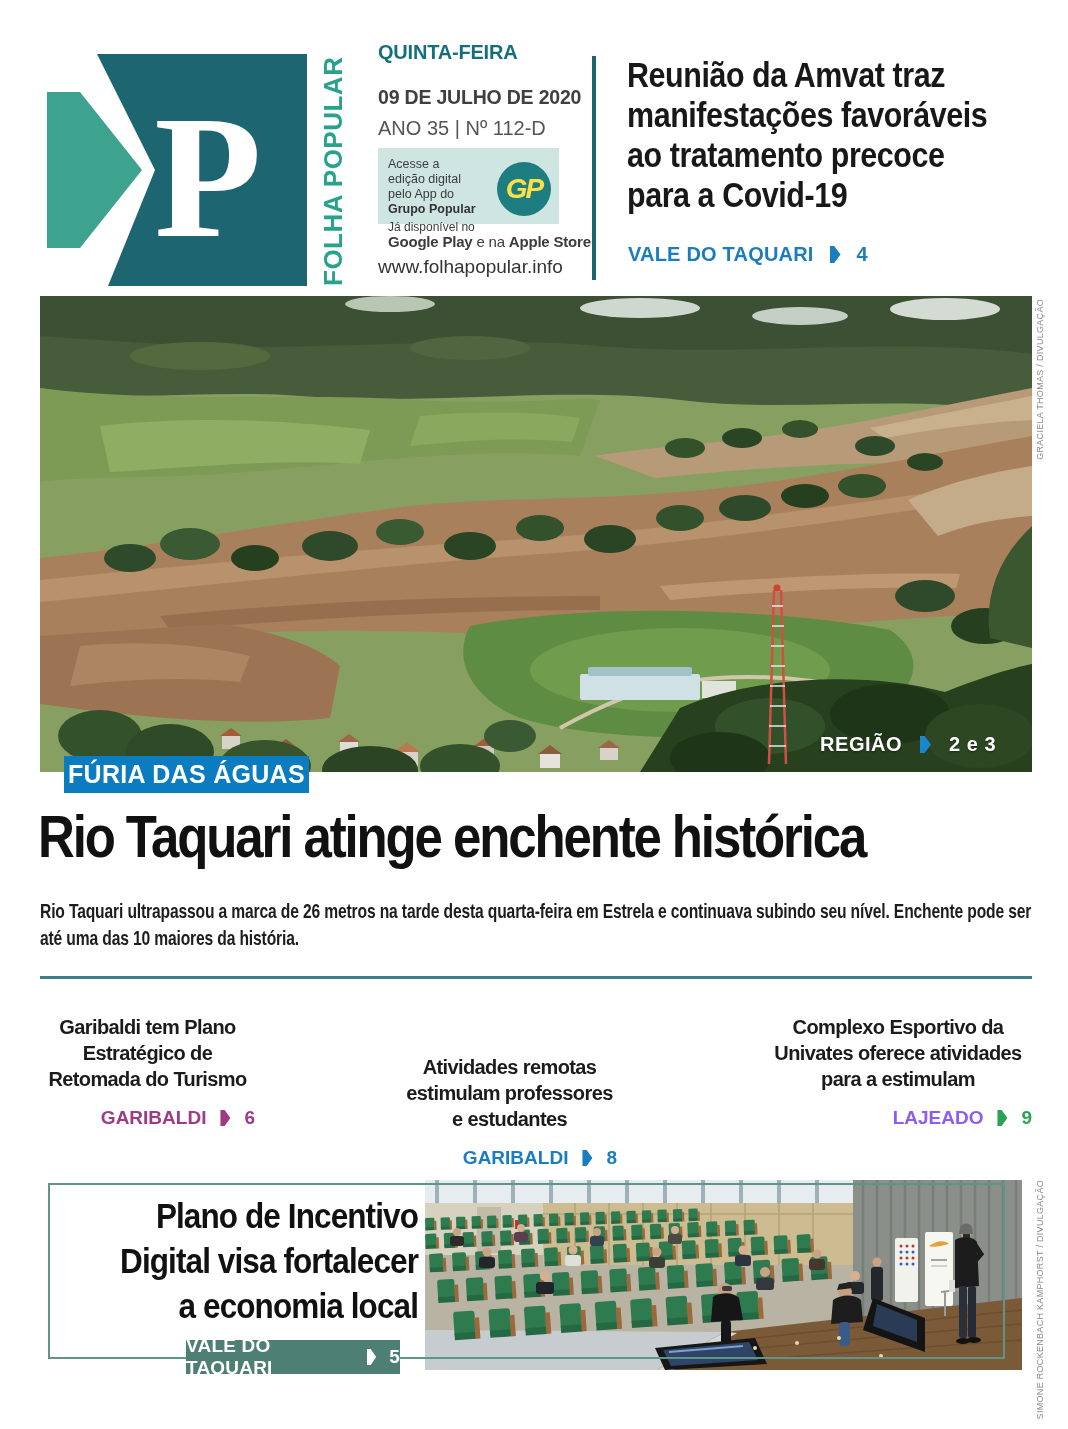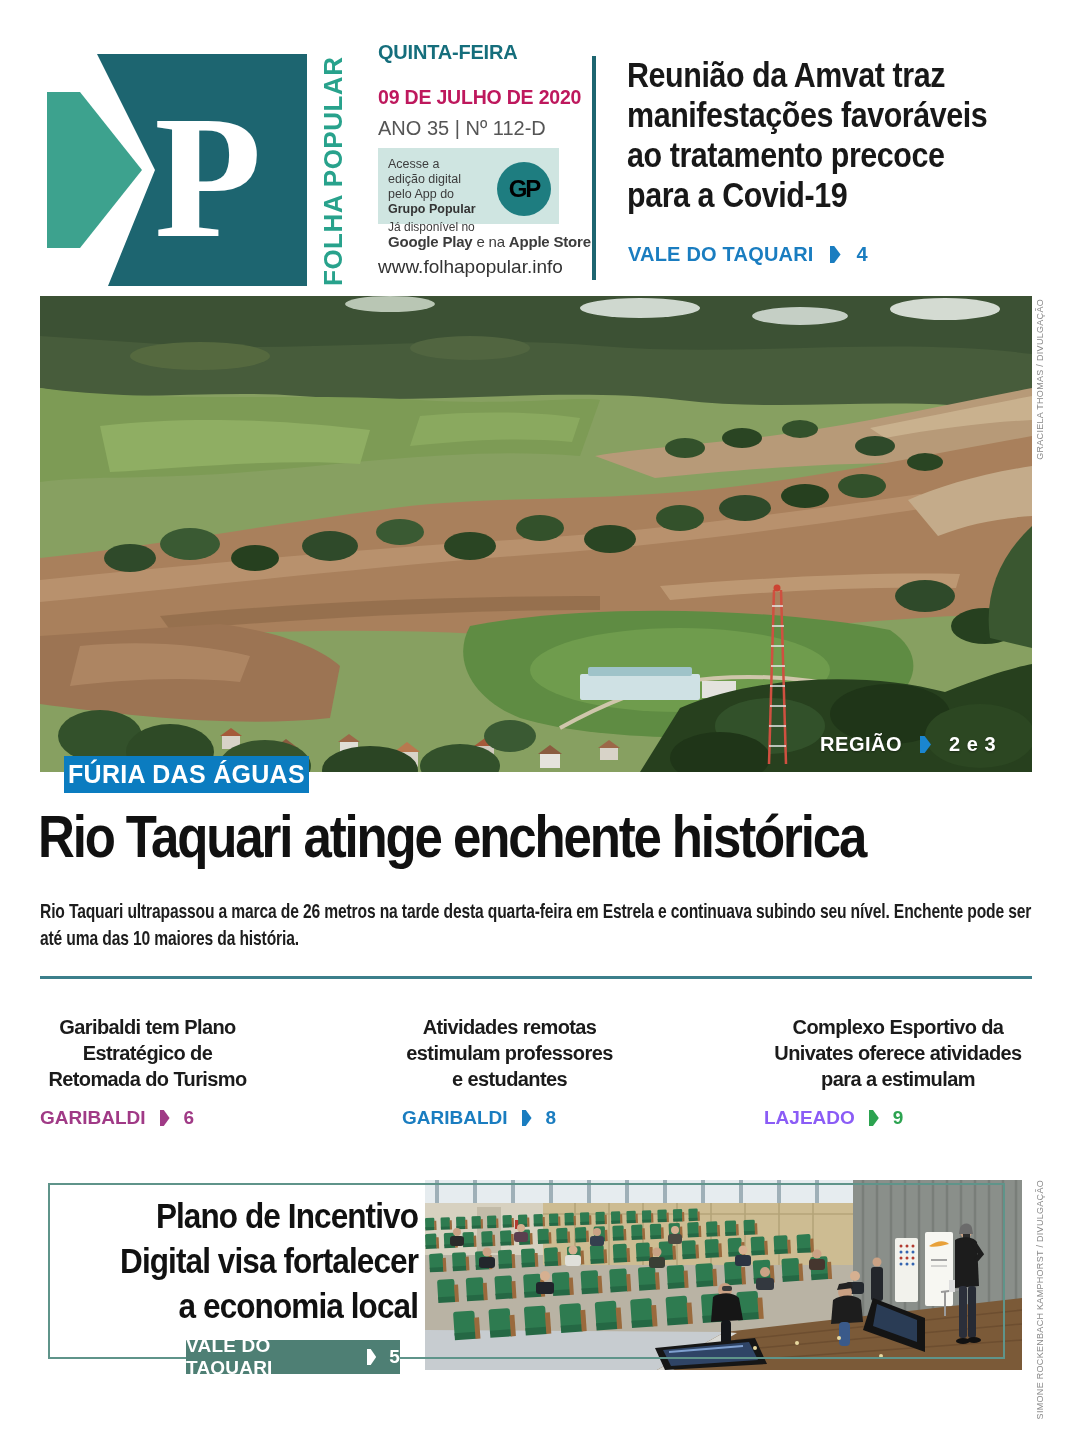--- a/index.html
+++ b/index.html
@@ -12,21 +12,21 @@
   .weekday{left:378px;top:41px;font-size:20px;font-weight:700;letter-spacing:-0.2px;}
   .edition-date{left:378px;top:86px;font-size:19.5px;font-weight:700;letter-spacing:-0.2px;}
   .edition-number{left:378px;top:117px;font-size:20px;color:#555;}
   .app-box{left:378px;top:148px;width:181px;height:76px;background:#cfe5e1;}
   .app-text{position:absolute;left:10px;top:9px;font-size:12.5px;line-height:15px;color:#3c3c3c;}
   .app-brand{font-weight:700;color:#333;}
   .app-avail{position:absolute;left:10px;top:72px;font-size:12px;color:#3c3c3c;white-space:nowrap;}
   .app-stores{position:absolute;left:10px;top:85px;font-size:15px;color:#3c3c3c;white-space:nowrap;letter-spacing:-0.2px;}
   .gp-circle{position:absolute;right:8px;top:14px;width:54px;height:54px;border-radius:50%;
              background:#1e7d80;display:flex;align-items:center;justify-content:center;}
-  .gp-text{color:#000000;font-weight:700;font-size:24px;letter-spacing:-2px;}
+  .gp-text{color:#fde047;font-weight:700;font-style:italic;font-size:28px;letter-spacing:-2px;}
   .website{left:378px;top:256px;font-size:19px;color:#333;}
   .v-divider{left:592px;top:56px;width:4px;height:224px;}
 
   .top-story{left:627px;top:55px;width:420px;transform:scaleX(0.87);transform-origin:left top;}
   .top-story div{font-size:35px;line-height:40px;font-weight:700;letter-spacing:-0.5px;color:#181818;white-space:nowrap;}
   .kicker{display:flex;align-items:center;font-size:20px;font-weight:700;letter-spacing:0.2px;}
   .top-kicker{left:628px;top:243px;}
   .arrow{display:inline-block;width:11px;height:17px;margin:0 16px;
          clip-path:polygon(0 0,42% 0,100% 50%,42% 100%,0 100%);}
 
@@ -45,22 +45,22 @@
 
   
   .main-headline{left:38px;top:802px;font-size:60px;font-weight:700;letter-spacing:-2.5px;color:#111;
                  white-space:nowrap;transform:scaleX(0.85);transform-origin:left top;}
   .main-deck{left:40px;top:897px;width:1300px;font-size:20.5px;font-weight:700;line-height:27px;
              letter-spacing:-0.2px;color:#1d1d1d;transform:scaleX(0.763);transform-origin:left top;}
   .section-divider{left:40px;top:976px;width:992px;height:3px;}
 
   
   .teasers{left:40px;top:1014px;width:992px;display:flex;justify-content:space-between;}
-  .teaser{display:flex;flex-direction:column;align-items:flex-start;}
-  .t0{width:215px;} .t1{width:262px;} .t2{width:215px;} .t3{width:268px;}
+  .teaser{display:flex;flex-direction:column;align-items:flex-end;}
+  .t0{width:215px;} .t1{width:262px;} .t2{width:215px;margin-top:40px;} .t3{width:268px;}
   .teaser-headline{font-size:20px;line-height:26px;font-weight:700;letter-spacing:-0.6px;
                    text-align:center;color:#1b1b1b;}
   .teaser-kicker{margin-top:15px;display:flex;align-items:center;font-size:19px;font-weight:700;}
   .teaser-kicker .arrow{margin:0 14px;width:10px;height:16px;}
 
   
   .bottom-photo{left:425px;top:1180px;width:597px;height:190px;z-index:1;overflow:hidden;}
   .bottom-photo svg{display:block;width:100%;height:100%;}
   .bottom-box{left:48px;top:1183px;width:953px;height:172px;border:2px solid #5f948a;z-index:2;pointer-events:none;}
   .bottom-headline{left:58px;top:1193px;width:360px;text-align:right;z-index:3;
@@ -77,21 +77,21 @@
 <div id="page">
 
   <svg id="logo-svg" class="abs" viewBox="0 0 312 246">
     <polygon points="5,48 38,48 100,126 38,204 5,204" fill="#3da28e"></polygon>
     <polygon points="55,10 265,10 265,242 66,242 113,126" fill="#1d6570"></polygon>
     <text x="166" y="192" text-anchor="middle" font-family="Liberation Serif, serif" font-weight="700" font-size="176" fill="#ffffff">P</text>
     <text transform="translate(300,242) rotate(-90)" font-family="Liberation Sans, sans-serif" font-weight="700" font-size="26" letter-spacing="0.5" fill="#28a28c">FOLHA POPULAR</text>
   </svg>
 
   <div class="abs weekday" style="color: rgb(21, 110, 124);">QUINTA-FEIRA</div>
-  <div class="abs edition-date" style="color: #be185d;">09 DE JULHO DE 2020</div>
+  <div class="abs edition-date" style="color: #404040;">09 DE JULHO DE 2020</div>
   <div class="abs edition-number">ANO 35 | Nº 112-D</div>
 
   <div class="abs app-box">
     <div class="app-text">
       <div>Acesse a</div>
       <div>edição digital</div>
       <div>pelo App do</div>
       <div class="app-brand">Grupo Popular</div>
     </div>
     <div class="gp-circle">

